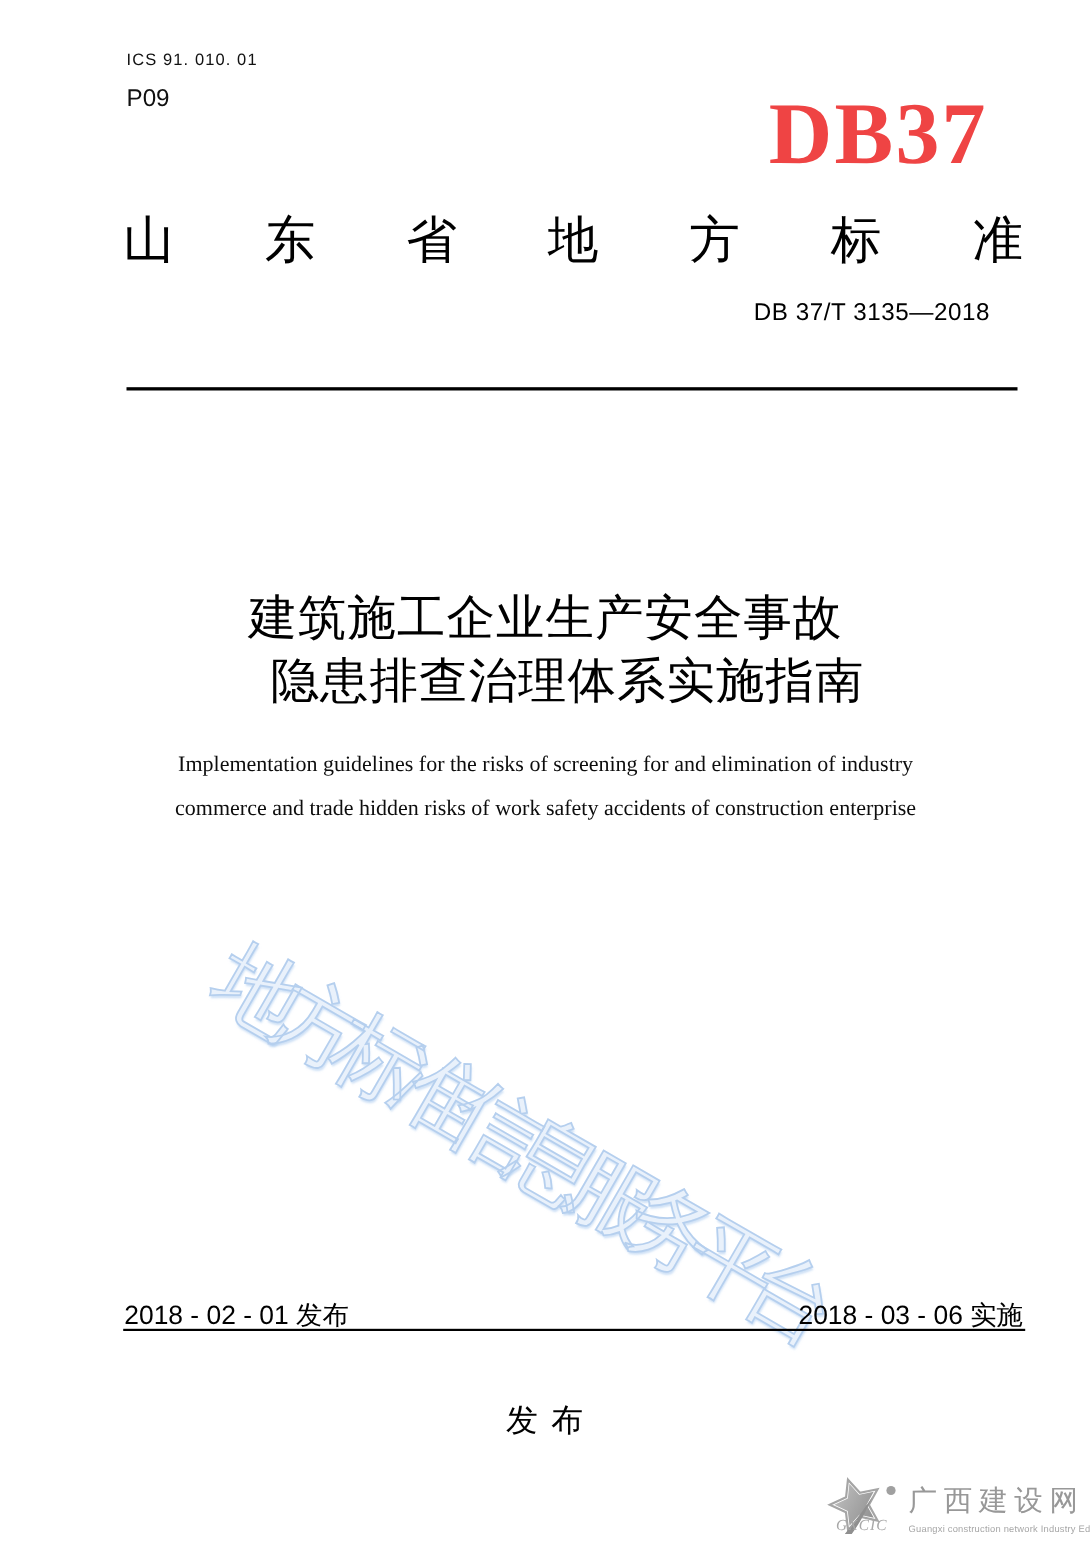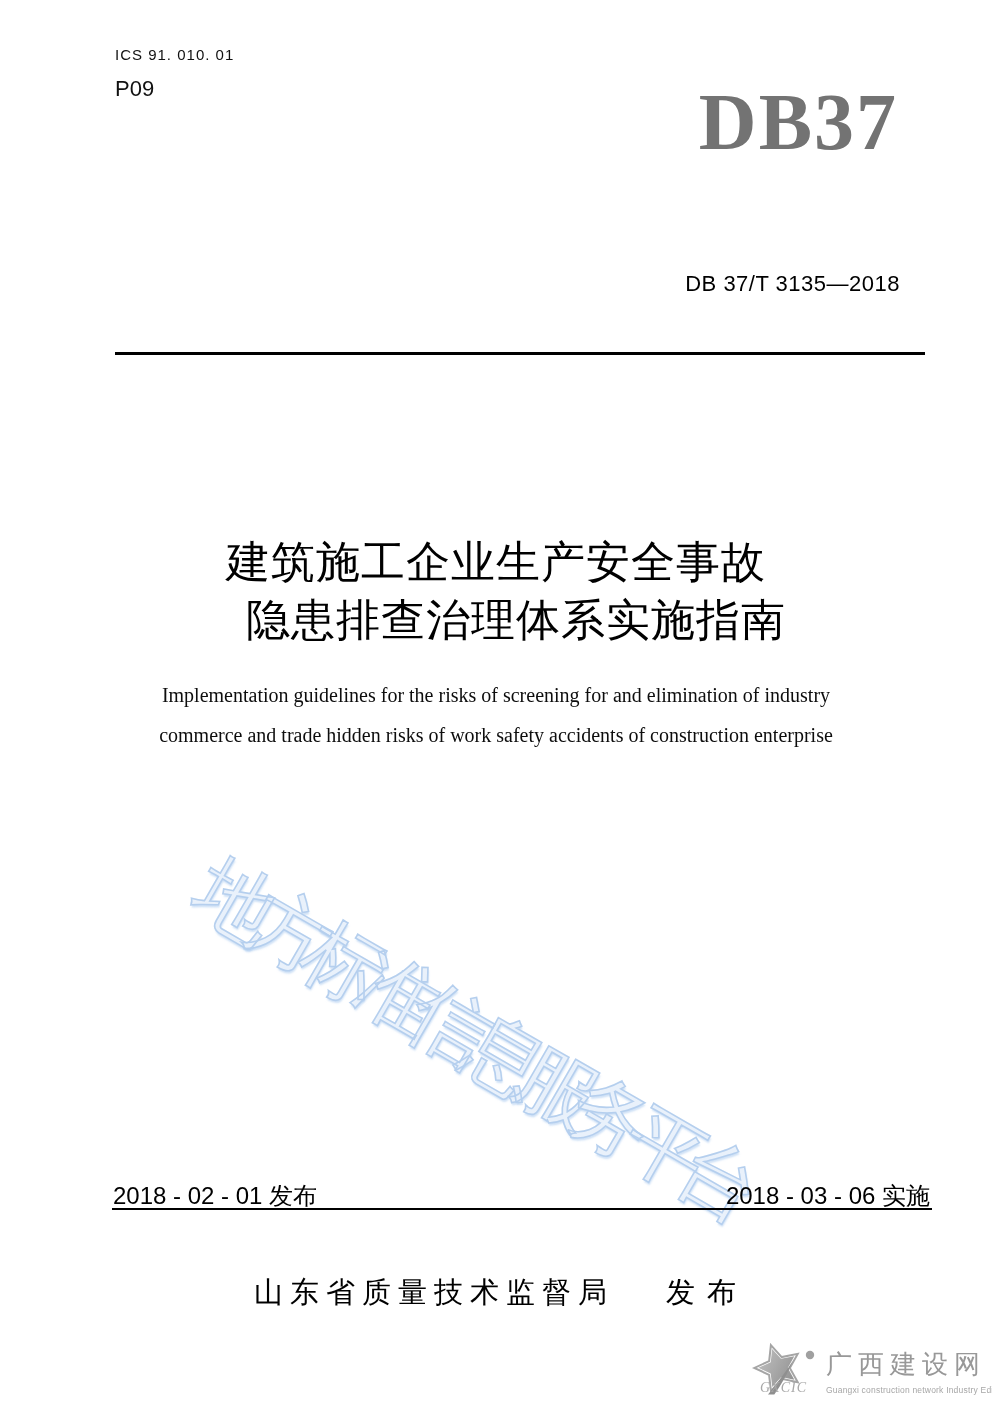--- a/index.html
+++ b/index.html
@@ -6,21 +6,21 @@
   .page{
     position:relative;width:992px;height:1403px;background:#ffffff;
     overflow:hidden;color:#1a1a1a;
     font-family:"Liberation Sans",sans-serif;
   }
   .ics{position:absolute;left:115px;top:46px;font-size:15px;letter-spacing:1px;color:#111;}
   .pclass{position:absolute;left:115px;top:76px;font-size:22px;color:#111;}
   .dblogo{
     position:absolute;right:94px;top:82px;
     font-family:"Liberation Serif",serif;font-weight:700;font-size:80px;
-    letter-spacing:2px;color:#737373;line-height:1;
+    letter-spacing:2px;color:#ef4444;line-height:1;
   }
   .stdname{
     position:absolute;left:112px;top:192px;width:818px;
     font-size:46px;font-weight:400;color:#000;line-height:1.15;
     text-align:justify;text-align-last:justify;
   }
   .stdcode{position:absolute;right:92px;top:271px;font-size:22px;color:#000;letter-spacing:0.5px;}
   .rule{position:absolute;background:#000;}
   .rule-top{left:115px;top:352px;width:810px;height:3px;}
   .rule-bottom{left:112px;top:1208px;width:820px;height:2px;}
@@ -73,39 +73,39 @@
 </head>
 <body>
 
 <div class="page">
 
   <div class="ics">ICS 91. 010. 01</div>
   <div class="pclass">P09</div>
 
   <div class="dblogo">DB37</div>
 
+  <div class="stdname">山东省地方标准</div>
   <div class="stdcode">DB 37/T 3135—2018</div>
 
   <div class="rule rule-top"></div>
 
   <div class="title t1">建筑施工企业生产安全事故</div>
   <div class="title t2">隐患排查治理体系实施指南</div>
 
   <div class="en e1">Implementation guidelines for the risks of screening for and elimination of industry</div>
   <div class="en e2">commerce and trade hidden risks of work safety accidents of construction enterprise</div>
 
   <div class="watermark">地方标准信息服务平台</div>
 
   <div class="date date-left">2018 - 02 - 01 发布</div>
   <div class="date date-right">2018 - 03 - 06 实施</div>
 
   <div class="rule rule-bottom"></div>
 
   <div class="publisher-row">
-    <span class="pub-name">山东省质量技术监督局</span>
     <span class="action">发 布</span>
   </div>
 
   <div class="logo">
     <div class="logo-star-wrap">
       <svg width="74" height="62" viewBox="0 0 74 62" aria-hidden="true">
         <defs>
           <linearGradient id="starGrad" x1="0" y1="0" x2="1" y2="1">
             <stop offset="0" stop-color="#c2c2c2"></stop>
             <stop offset="1" stop-color="#8d8d8d"></stop>

